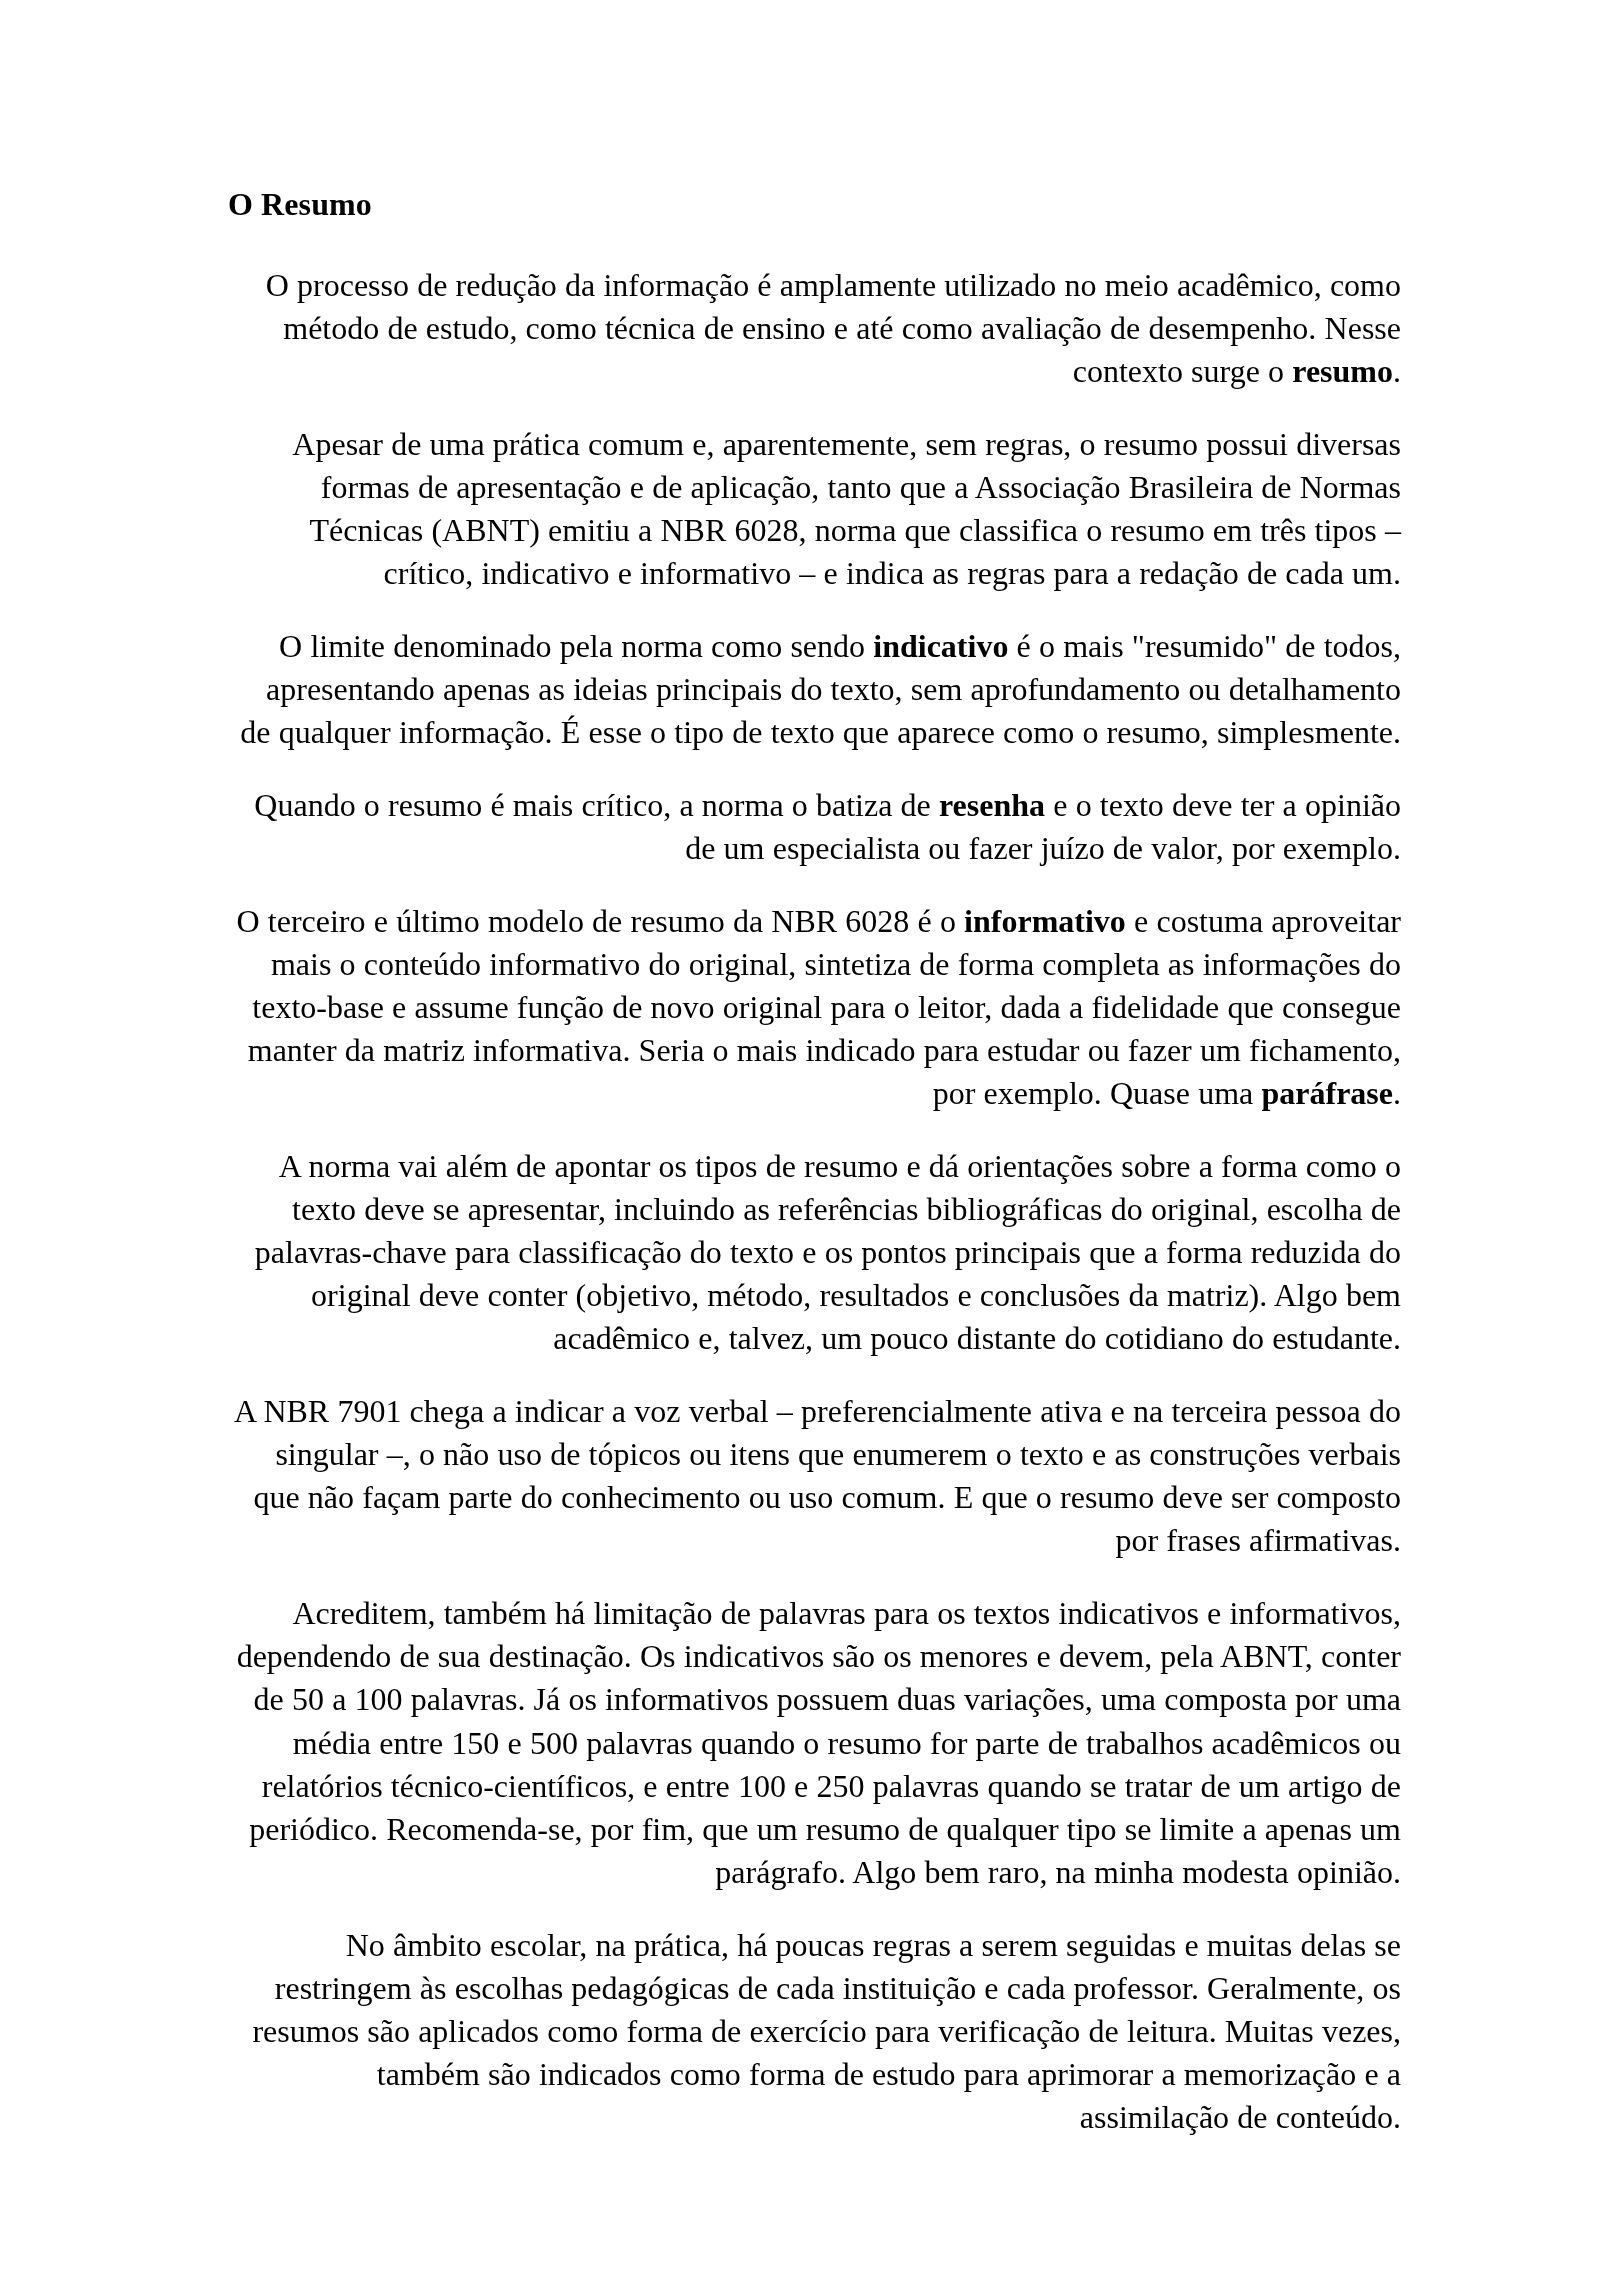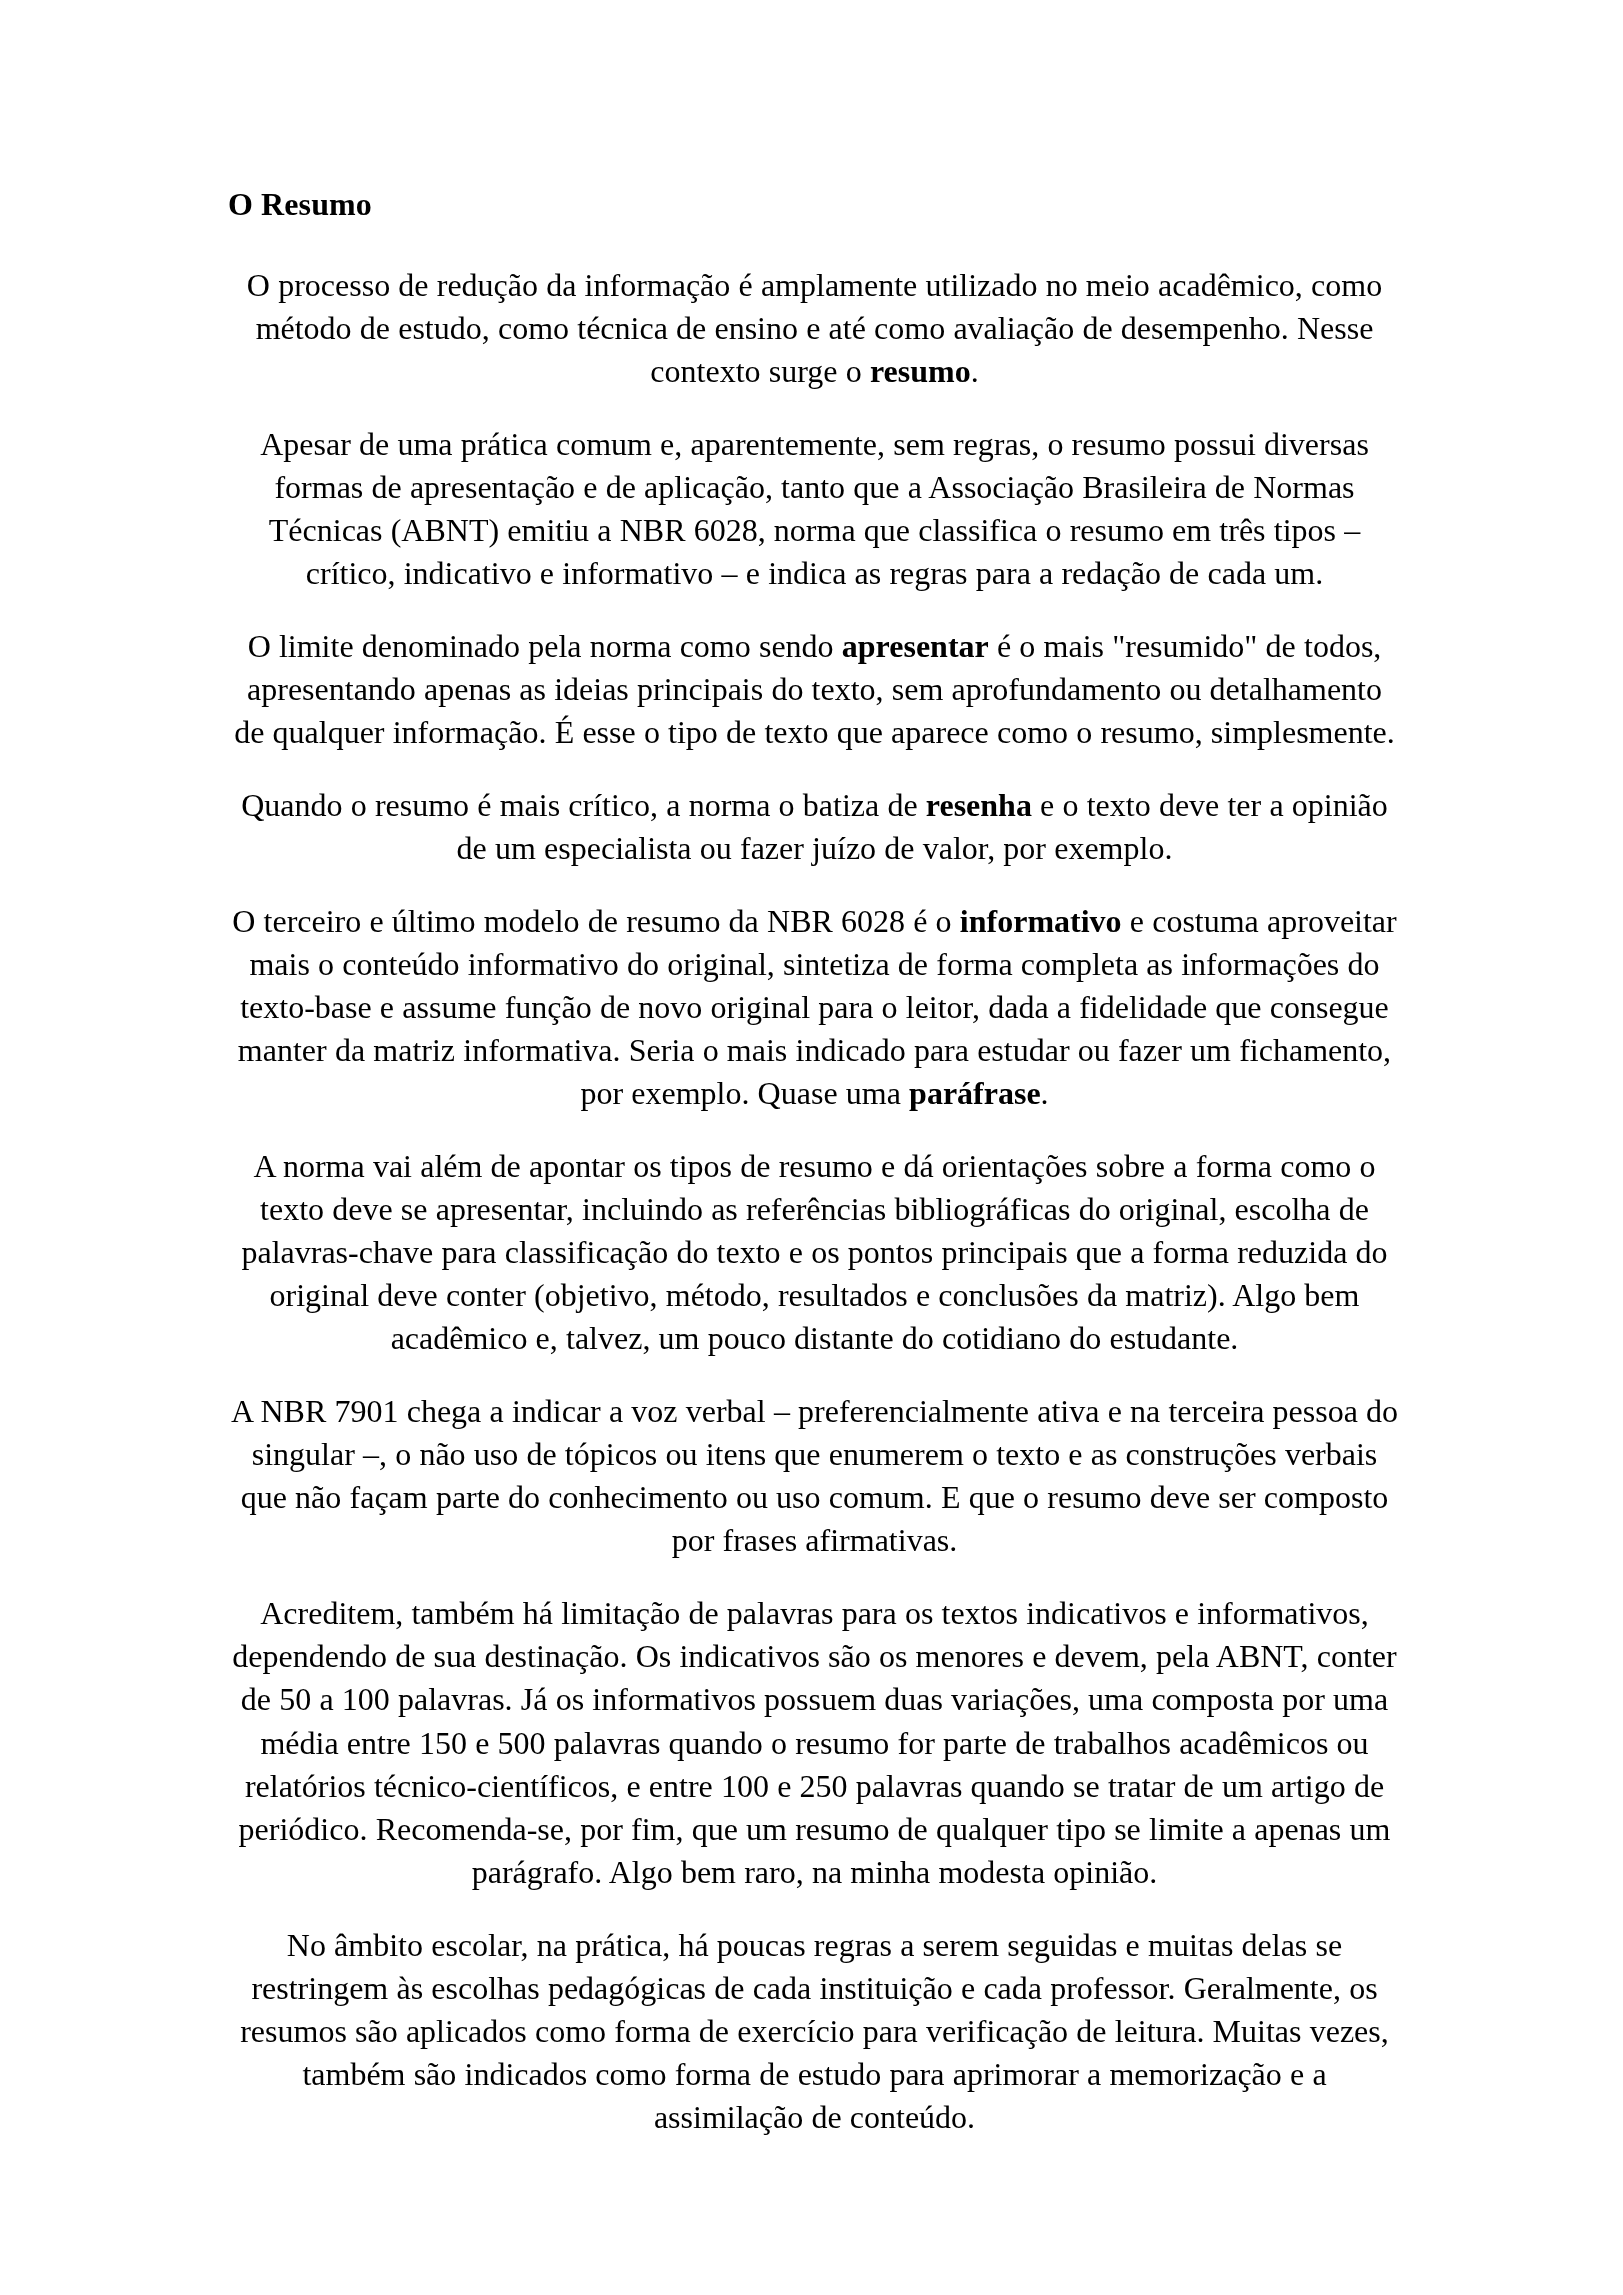--- a/index.html
+++ b/index.html
@@ -31,40 +31,40 @@
     font-size: 32px;
     font-weight: bold;
     line-height: 1.30;
     margin: 0 0 38px 0;
     letter-spacing: 0.1px;
   }
   .para {
     font-size: 32px;
     line-height: 1.345;
     margin: 0 0 30px 0;
-    text-align: center;
+    text-align: right;
     word-spacing: 0.2px;
   }
   .para:last-child {
     margin-bottom: 0;
   }
   .b {
     font-weight: bold;
   }
 </style>
 </head>
 <body>
 
 <div class="page">
   <div class="content">
     <h1 class="doc-title">O Resumo</h1>
     <div id="paragraphs">
         <p class="para"><span>O processo de redução da informação é amplamente utilizado no meio acadêmico, como método de estudo, como técnica de ensino e até como avaliação de desempenho. Nesse contexto surge o </span><span class="b">resumo</span><span>.</span></p>
         <p class="para"><span>Apesar de uma prática comum e, aparentemente, sem regras, o resumo possui diversas formas de apresentação e de aplicação, tanto que a Associação Brasileira de Normas Técnicas (ABNT) emitiu a NBR 6028, norma que classifica o resumo em três tipos – crítico, indicativo e informativo – e indica as regras para a redação de cada um.</span></p>
-        <p class="para"><span>O limite denominado pela norma como sendo </span><span class="b">apresentar</span><span> é o mais "resumido" de todos, apresentando apenas as ideias principais do texto, sem aprofundamento ou detalhamento de qualquer informação. É esse o tipo de texto que aparece como o resumo, simplesmente.</span></p>
+        <p class="para"><span>O limite denominado pela norma como sendo </span><span class="b">indicativo</span><span> é o mais "resumido" de todos, apresentando apenas as ideias principais do texto, sem aprofundamento ou detalhamento de qualquer informação. É esse o tipo de texto que aparece como o resumo, simplesmente.</span></p>
         <p class="para"><span>Quando o resumo é mais crítico, a norma o batiza de </span><span class="b">resenha</span><span> e o texto deve ter a opinião de um especialista ou fazer juízo de valor, por exemplo.</span></p>
         <p class="para"><span>O terceiro e último modelo de resumo da NBR 6028 é o </span><span class="b">informativo</span><span> e costuma aproveitar mais o conteúdo informativo do original, sintetiza de forma completa as informações do texto-base e assume função de novo original para o leitor, dada a fidelidade que consegue manter da matriz informativa. Seria o mais indicado para estudar ou fazer um fichamento, por exemplo. Quase uma </span><span class="b">paráfrase</span><span>.</span></p>
         <p class="para"><span>A norma vai além de apontar os tipos de resumo e dá orientações sobre a forma como o texto deve se apresentar, incluindo as referências bibliográficas do original, escolha de palavras-chave para classificação do texto e os pontos principais que a forma reduzida do original deve conter (objetivo, método, resultados e conclusões da matriz). Algo bem acadêmico e, talvez, um pouco distante do cotidiano do estudante.</span></p>
         <p class="para"><span>A NBR 7901 chega a indicar a voz verbal – preferencialmente ativa e na terceira pessoa do singular –, o não uso de tópicos ou itens que enumerem o texto e as construções verbais que não façam parte do conhecimento ou uso comum. E que o resumo deve ser composto por frases afirmativas.</span></p>
         <p class="para"><span>Acreditem, também há limitação de palavras para os textos indicativos e informativos, dependendo de sua destinação. Os indicativos são os menores e devem, pela ABNT, conter de 50 a 100 palavras. Já os informativos possuem duas variações, uma composta por uma média entre 150 e 500 palavras quando o resumo for parte de trabalhos acadêmicos ou relatórios técnico-científicos, e entre 100 e 250 palavras quando se tratar de um artigo de periódico. Recomenda-se, por fim, que um resumo de qualquer tipo se limite a apenas um parágrafo. Algo bem raro, na minha modesta opinião.</span></p>
         <p class="para"><span>No âmbito escolar, na prática, há poucas regras a serem seguidas e muitas delas se restringem às escolhas pedagógicas de cada instituição e cada professor. Geralmente, os resumos são aplicados como forma de exercício para verificação de leitura. Muitas vezes, também são indicados como forma de estudo para aprimorar a memorização e a assimilação de conteúdo.</span></p>
       </div>
   </div>
 </div>
 

